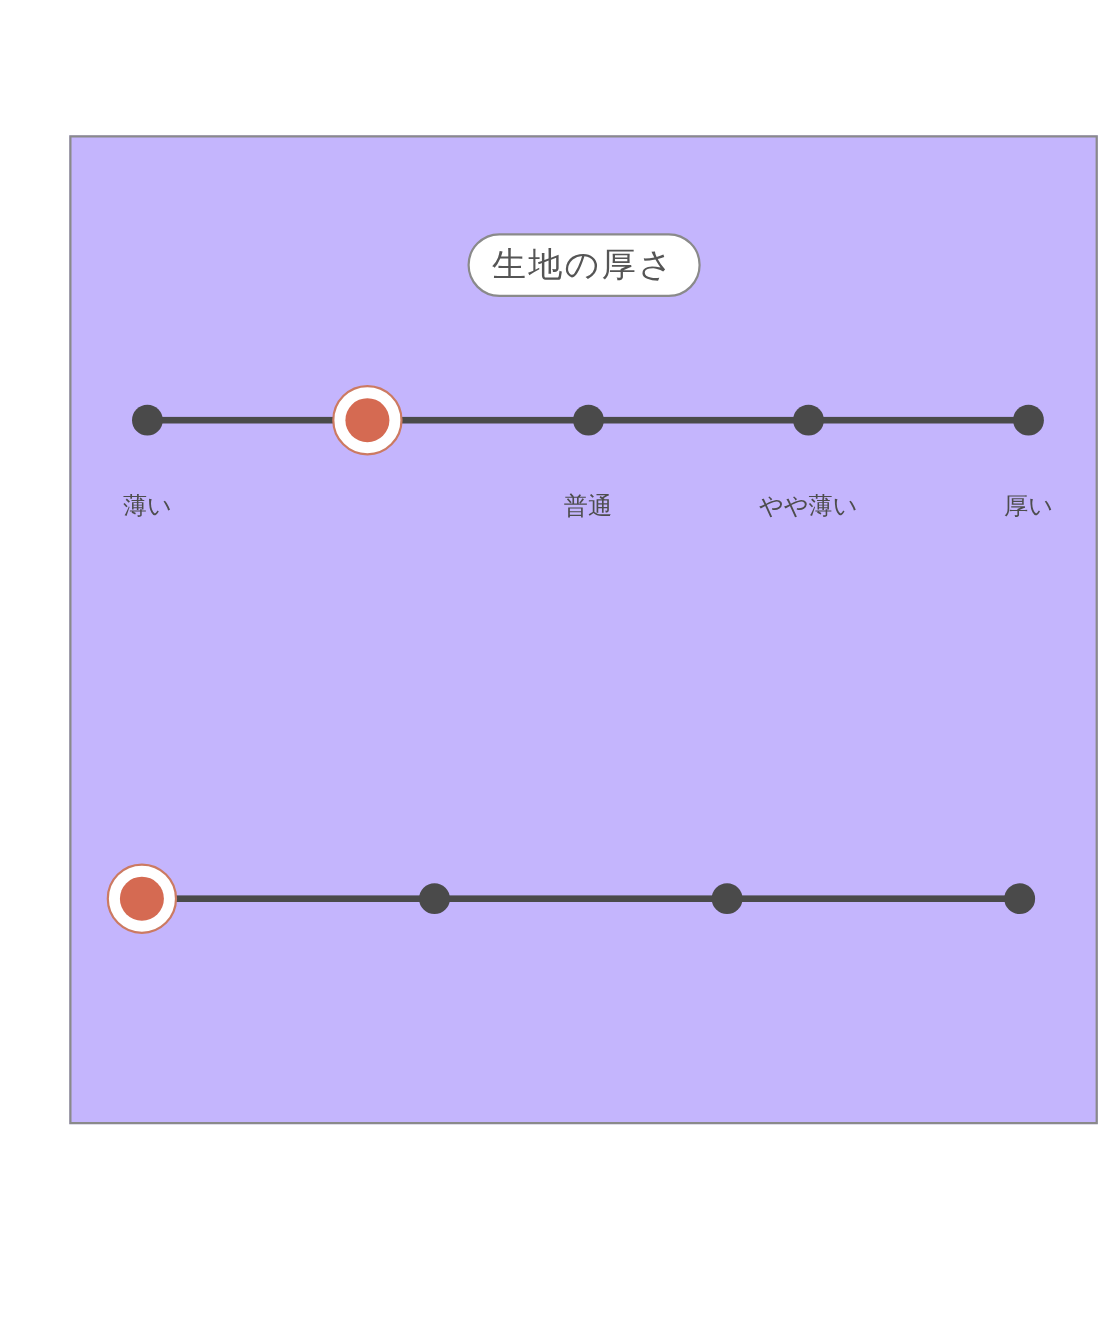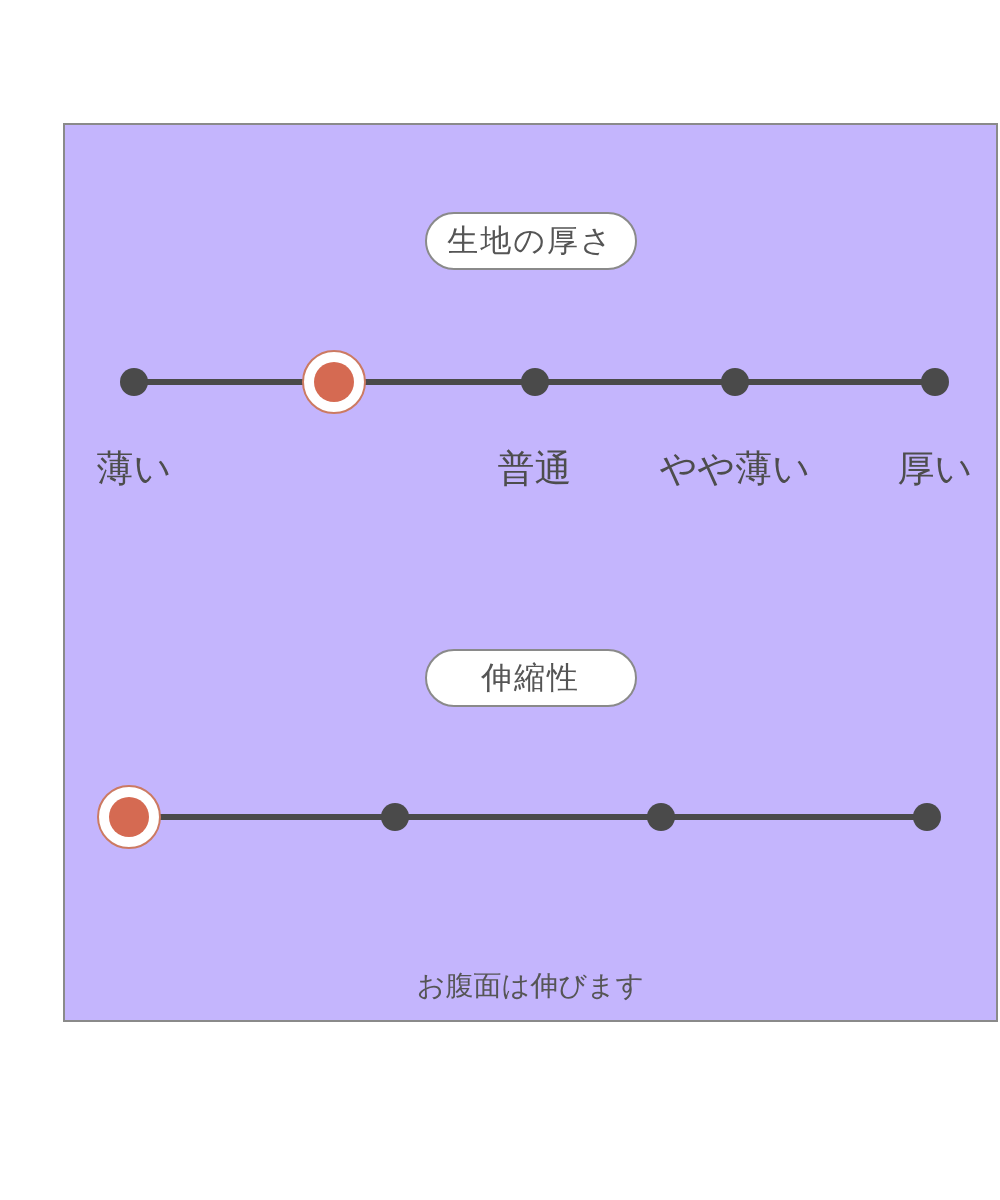--- a/index.html
+++ b/index.html
@@ -85,21 +85,21 @@
     position:absolute;
     height:44px;
   }
   .labels-1{ left:69px; top:322px; width:801px; }
   .labels-2{ left:64px; top:749px; width:798px; }
   .lbl{
     position:absolute;
     top:0;
     transform:translateX(-50%);
     white-space:nowrap;
-    font-size:37px;
+    font-size:22px;
     line-height:1.2;
     color:var(--text);
   }
   .lbl.sel{
     font-weight:700;
     font-size:32px;
     color:#404040;
   }
   .note{
     position:absolute;
@@ -137,29 +137,25 @@
         <div class="dot" style="left: 75%;"></div>
         <div class="dot" style="left: 100%;"></div>
       </div>
     <div class="scale-labels labels-1">
         <span class="lbl" style="left: 0%;">薄い</span>
         <span class="lbl" style="left: 50%;">普通</span>
         <span class="lbl" style="left: 75%;">やや薄い</span>
         <span class="lbl" style="left: 100%; text-align: right;">厚い</span>
       </div>
 
-    <div class="pill pill-2">
-      <span class="pill-text">伸縮性</span>
-    </div>
 
     <div class="scale scale-2">
         <div class="scale-line"></div>
         <div class="ring" style="left: 0%;"></div>
         <div class="dot selected" style="left: 0%;"></div>
         <div class="dot" style="left: 33.3333%;"></div>
         <div class="dot" style="left: 66.6667%;"></div>
         <div class="dot" style="left: 100%;"></div>
       </div>
 
-    <div class="note">お腹面は伸びます</div>
   </div>
 
 </div>
 
 </body></html>

